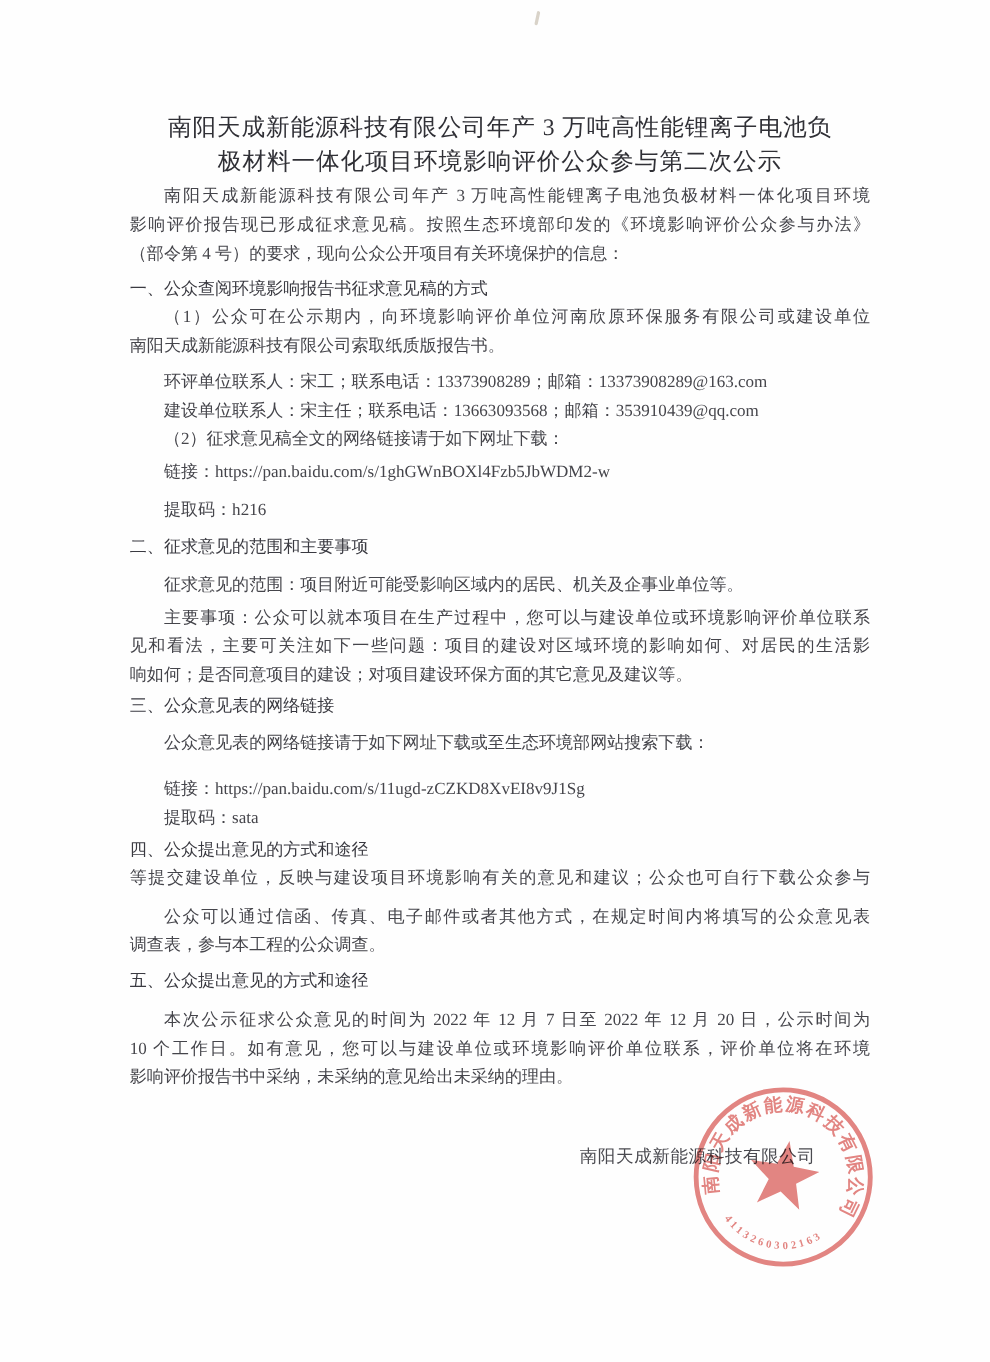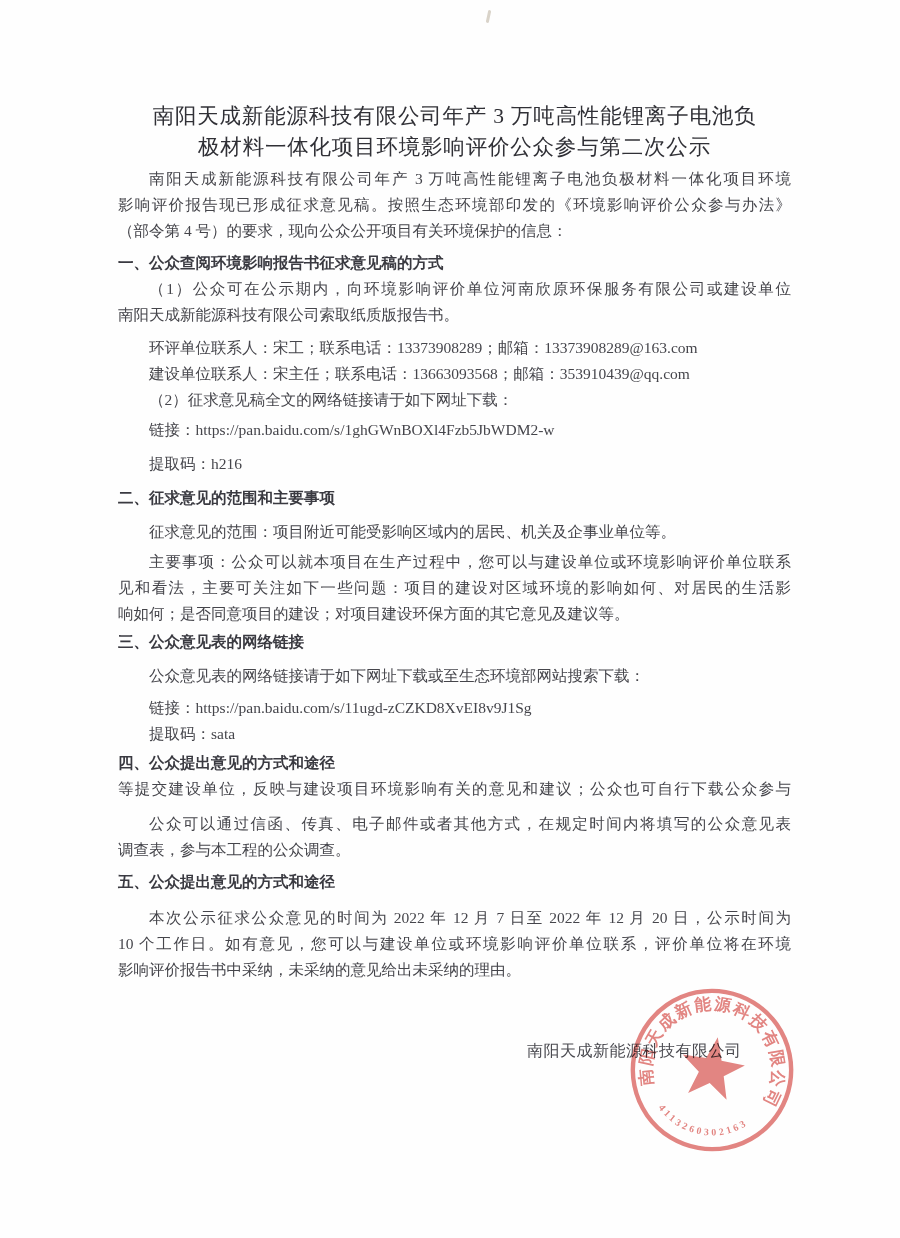--- a/index.html
+++ b/index.html
@@ -15,23 +15,23 @@
     color:#45454b;
   }
   .title{
     margin-top:101px;
     font-size:21.5px;line-height:31px;font-weight:normal;
     letter-spacing:0.8px;text-align:center;color:#303036;
   }
   .ln{font-size:15.5px;line-height:26px;white-space:nowrap;}
   .indent{text-indent:31px;}
   .fill{white-space:normal;text-align:justify;text-align-last:justify;}
-  .heading{font-weight:bold;color:#3a3a41;}
+  .heading{font-weight:normal;color:#3a3a41;}
   .mt2{margin-top:2px}.mt3{margin-top:3px}.mt4{margin-top:4px}
-  .mt5{margin-top:6px}.mt6{margin-top:6px}.mt7{margin-top:7px}
+  .mt5{margin-top:16px}.mt6{margin-top:6px}.mt7{margin-top:7px}
   .mt8{margin-top:8px}.mt9{margin-top:9px}.mt10{margin-top:10px}
   .signature{
     position:absolute;left:527px;top:1041px;
     font-size:16px;letter-spacing:0.5px;color:#4a4a50;
   }
   .seal{
     position:absolute;left:626px;top:984px;width:172px;height:172px;
     mix-blend-mode:multiply;opacity:0.82;
   }
   .seal text{font-family:"Liberation Serif","DejaVu Serif",serif;font-weight:bold;}

